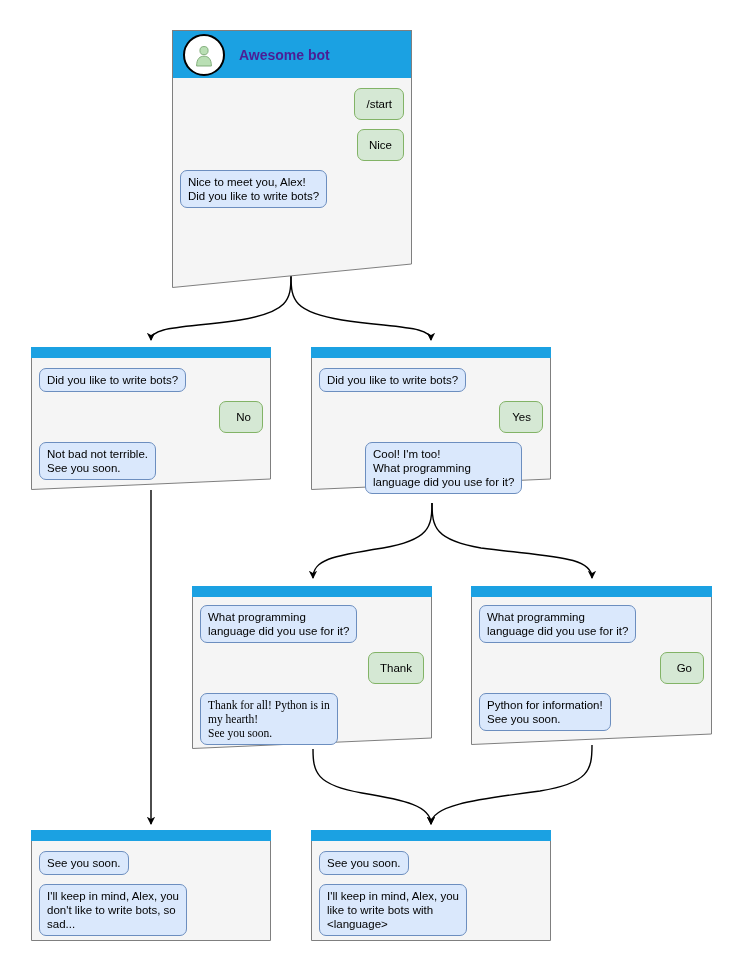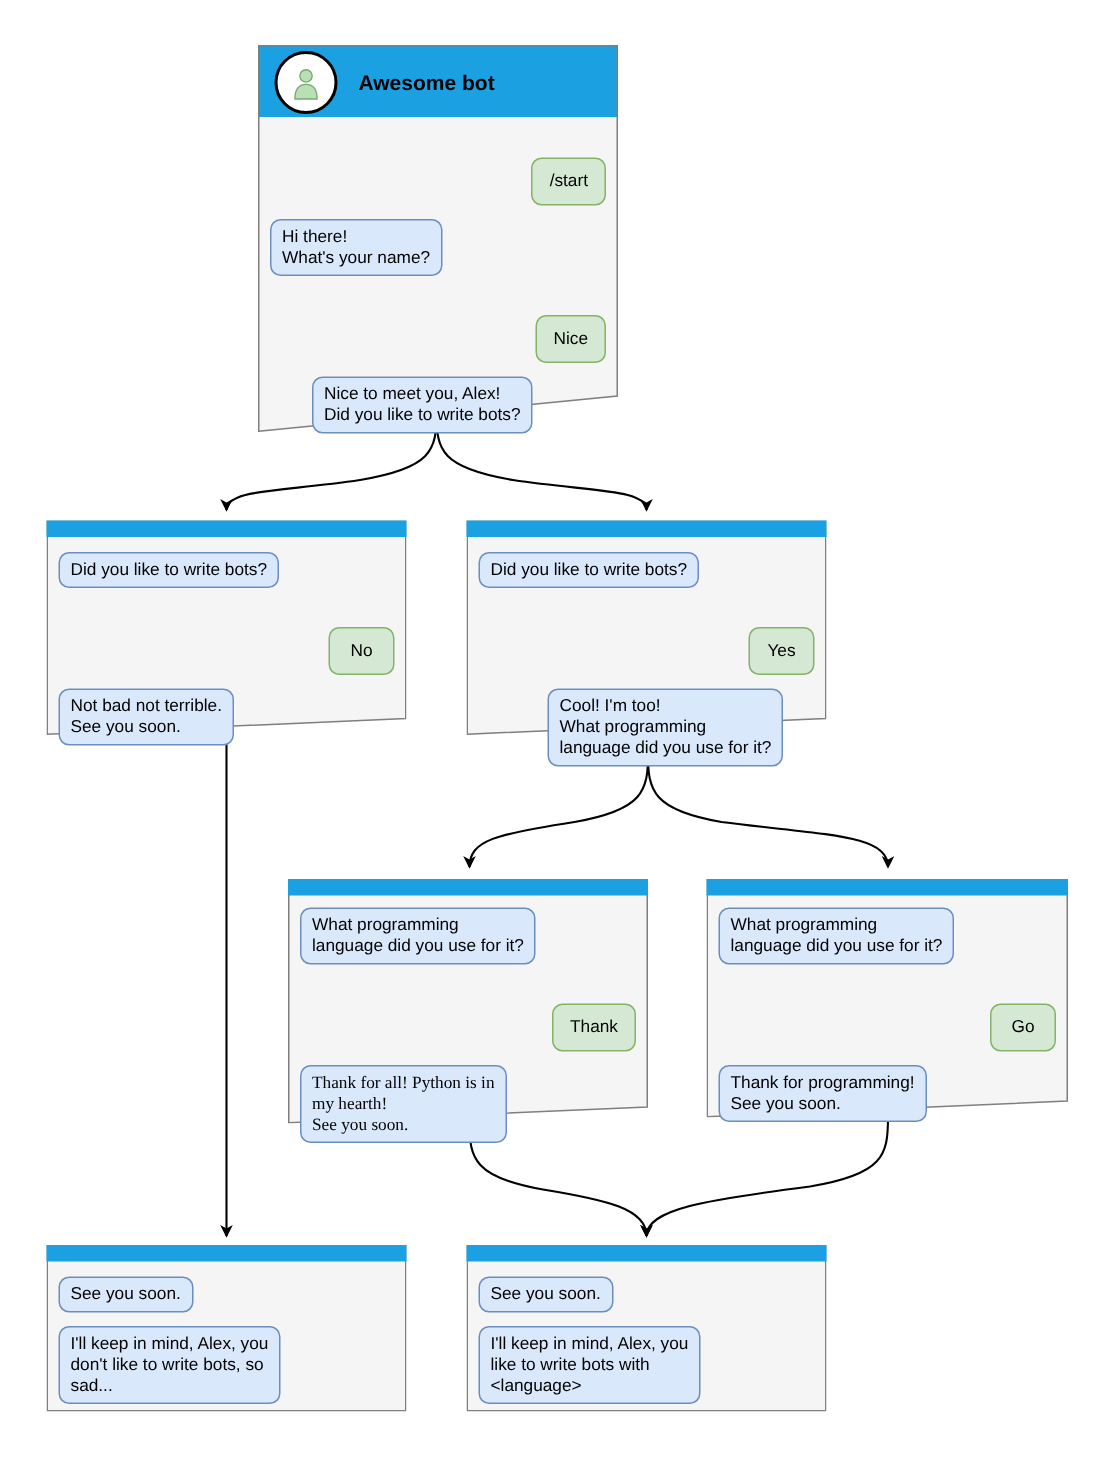--- a/index.html
+++ b/index.html
@@ -69,21 +69,21 @@
     border-radius: 50%;
     background: #ffffff;
     border: 2px solid #000000;
     display: flex;
     align-items: center;
     justify-content: center;
     flex: 0 0 auto;
   }
   .avatar svg { display:block; }
   .bot-title {
-    color: #000000;
+    color: #4c1d95;
     font-size: 14px;
     font-weight: bold;
     margin-left: 14px;
     white-space: nowrap;
   }
   .strip-header {
     position: absolute;
     left: 0;
     top: 0;
     width: 100%;
@@ -116,22 +116,21 @@
     background: #dae8fc;
     border: 1px solid #6c8ebf;
     align-self: flex-start;
   }
   .bubble.user {
     background: #d5e8d4;
     border: 1px solid #82b366;
     align-self: flex-end;
     padding: 8px 11px;
     min-width: 44px;
-    text-align: center;
-    margin-top: 17px;
+    text-align: right;
   }
 </style>
 </head>
 <body>
 
 <div id="canvas">
 
   <svg id="edges" viewBox="0 0 743 971" width="743" height="971">
     <defs>
       <marker id="arrow" markerWidth="10" markerHeight="10" refX="5.2" refY="3" orient="auto" markerUnits="strokeWidth">
@@ -165,24 +164,22 @@
         <span class="avatar">
           <svg width="24" height="24" viewBox="0 0 24 24">
             <circle cx="12" cy="7.6" r="4.1" fill="#b9dfb4" stroke="#7aa874" stroke-width="0.9"></circle>
             <path d="M4.6 23 C4.6 15.5 8 13.2 12 13.2 C16 13.2 19.4 15.5 19.4 23 Z" fill="#b9dfb4" stroke="#7aa874" stroke-width="0.9"></path>
           </svg>
         </span>
         <span class="bot-title">Awesome bot</span>
       </div>
       <div class="bubbles" style="top:50px;">
         <div class="bubble user">/start</div>
-        <div class="bubble bot">Hi there!
-What's your name?</div>
         <div class="bubble user">Nice</div>
-        <div class="bubble bot" style="max-width:84%;margin-left:28px;">Nice to meet you, Alex!
+        <div class="bubble bot" style="max-width:84%;">Nice to meet you, Alex!
 Did you like to write bots?</div>
       </div>
     </div>
   </div>
 
   <div class="node" style="left:31px; top:347px; width:240px; height:143px;">
     <svg class="node-shape" viewBox="0 0 240 143" preserveAspectRatio="none">
       <path d="M0.5,0.5 L239.5,0.5 L239.5,132 L0.5,142.5 Z" fill="#f5f5f5" stroke="#7f7f7f" stroke-width="1" vector-effect="non-scaling-stroke"></path>
     </svg>
     <div class="node-body">
@@ -232,21 +229,21 @@
   <div class="node" style="left:471px; top:586px; width:241px; height:159px;">
     <svg class="node-shape" viewBox="0 0 241 159" preserveAspectRatio="none">
       <path d="M0.5,0.5 L240.5,0.5 L240.5,148 L0.5,158.5 Z" fill="#f5f5f5" stroke="#7f7f7f" stroke-width="1" vector-effect="non-scaling-stroke"></path>
     </svg>
     <div class="node-body">
       <div class="strip-header"></div>
       <div class="bubbles" style="top:11px;">
         <div class="bubble bot" style="max-width:78%;">What programming
 language did you use for it?</div>
         <div class="bubble user">Go</div>
-        <div class="bubble bot" style="max-width:72%;">Thank for programming!
+        <div class="bubble bot" style="max-width:72%;">Python for information!
 See you soon.</div>
       </div>
     </div>
   </div>
 
   <div class="node" style="left:31px; top:830px; width:240px; height:111px;">
     <svg class="node-shape" viewBox="0 0 240 111" preserveAspectRatio="none">
       <path d="M0.5,0.5 L239.5,0.5 L239.5,110.5 L0.5,110.5 Z" fill="#f5f5f5" stroke="#7f7f7f" stroke-width="1" vector-effect="non-scaling-stroke"></path>
     </svg>
     <div class="node-body">

